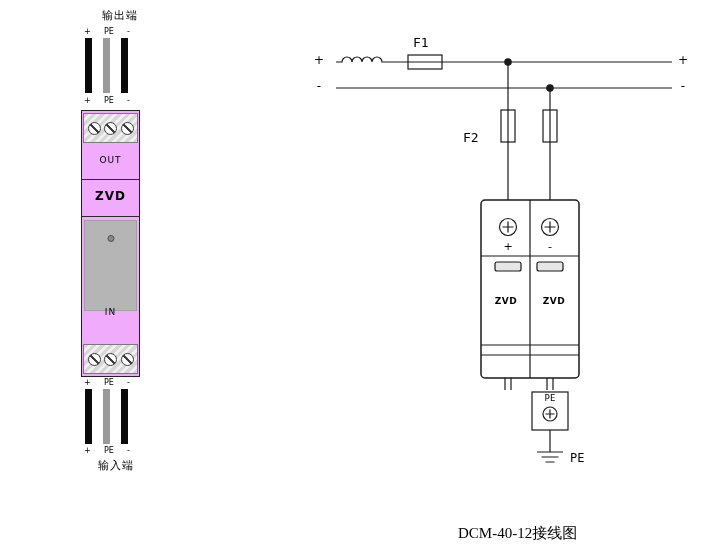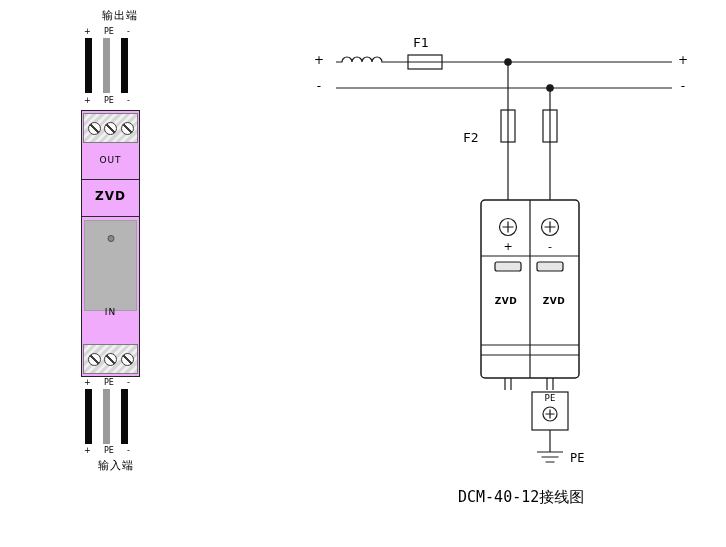--- a/index.html
+++ b/index.html
@@ -144,15 +144,15 @@
 
   <div class="abs sign" style="left:501px;top:241px;font-size:11px;">+</div>
   <div class="abs sign" style="left:543px;top:241px;font-size:11px;">-</div>
 
   <div class="abs zvd-sm" style="left:488px;top:297px;">ZVD</div>
   <div class="abs zvd-sm" style="left:536px;top:297px;">ZVD</div>
 
   <div class="abs pe-sm" style="left:540px;top:394px;">PE</div>
   <div class="abs flabel" style="left:570px;top:452px;font-size:12px;">PE</div>
 
-  <div class="abs cap" style="left:458px;top:488px;">DCM-40-12接线图</div>
+  <div class="abs cap" style="left:458px;top:524px;font-family:Liberation Serif, serif;">DCM-40-12接线图</div>
 
 </div>
 
 </body></html>

